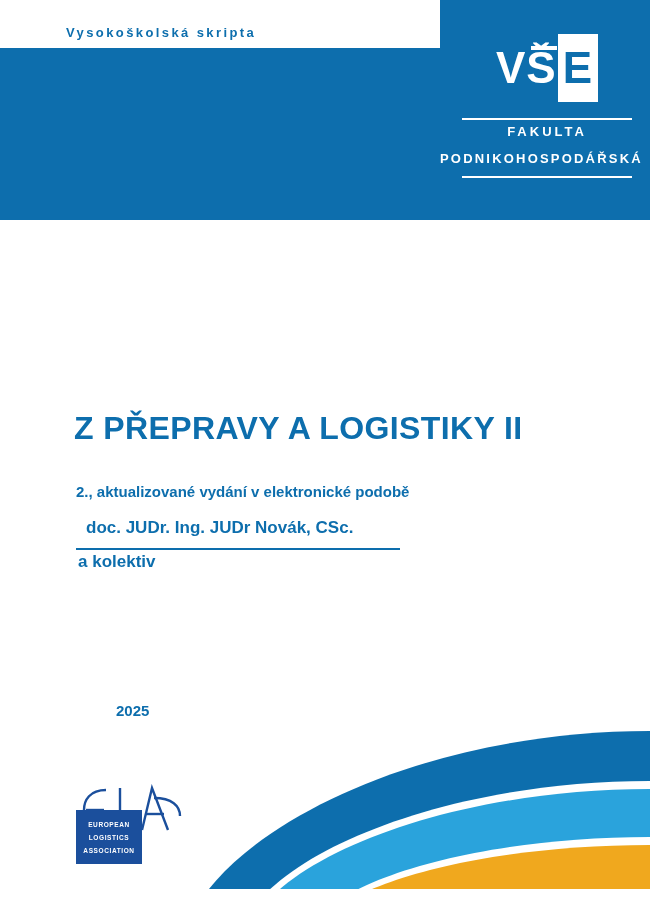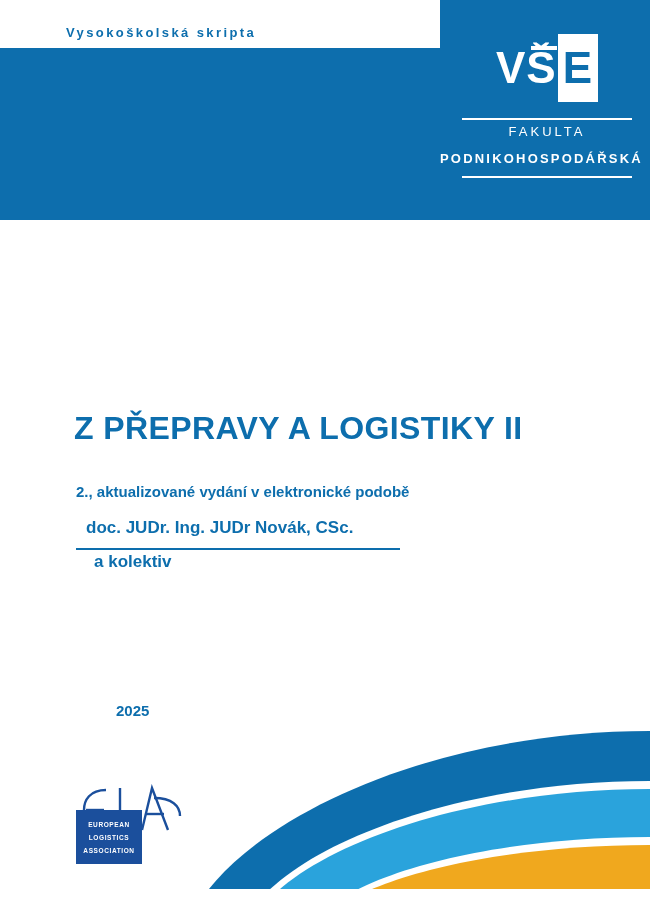--- a/index.html
+++ b/index.html
@@ -96,21 +96,21 @@
     height: 2px;
     background: #ffffff;
   }
   .fakulta-line1 {
     position: absolute;
     left: 462px;
     top: 124px;
     width: 170px;
     text-align: center;
     font-size: 13px;
-    font-weight: 400;
+    font-weight: 700;
     letter-spacing: 3px;
     color: #ffffff;
   }
   .fakulta-line2 {
     position: absolute;
     left: 440px;
     top: 151px;
     width: 200px;
     text-align: left;
     font-size: 13px;
@@ -178,21 +178,20 @@
     background: #0d6ead;
   }
   .collective {
     position: absolute;
     left: 78px;
     top: 552px;
     font-size: 17px;
     font-weight: 700;
     color: #0d6ead;
     white-space: nowrap;
-    margin-left: 16px;
   }
   .year {
     position: absolute;
     left: 80px;
     top: 702px;
     font-size: 15px;
     font-weight: 700;
     color: #0d6ead;
     margin-left: 36px;
   }

